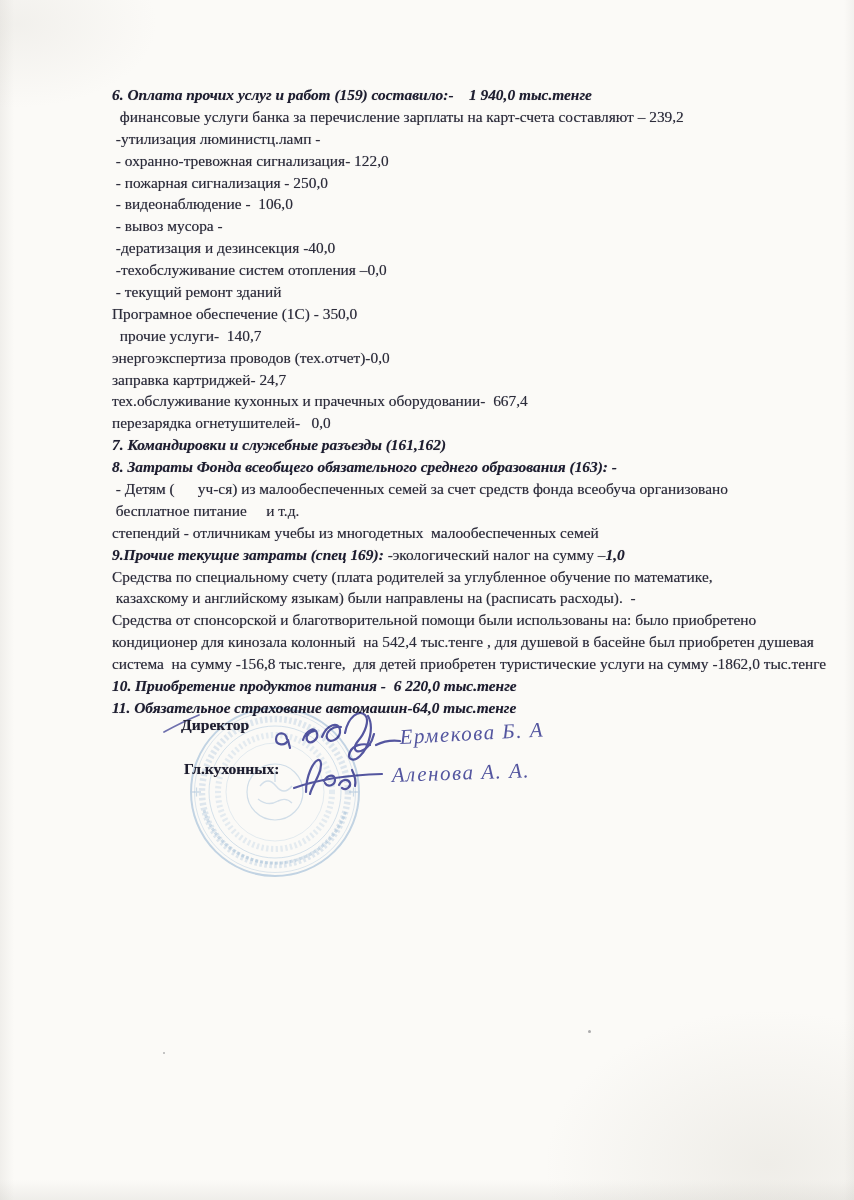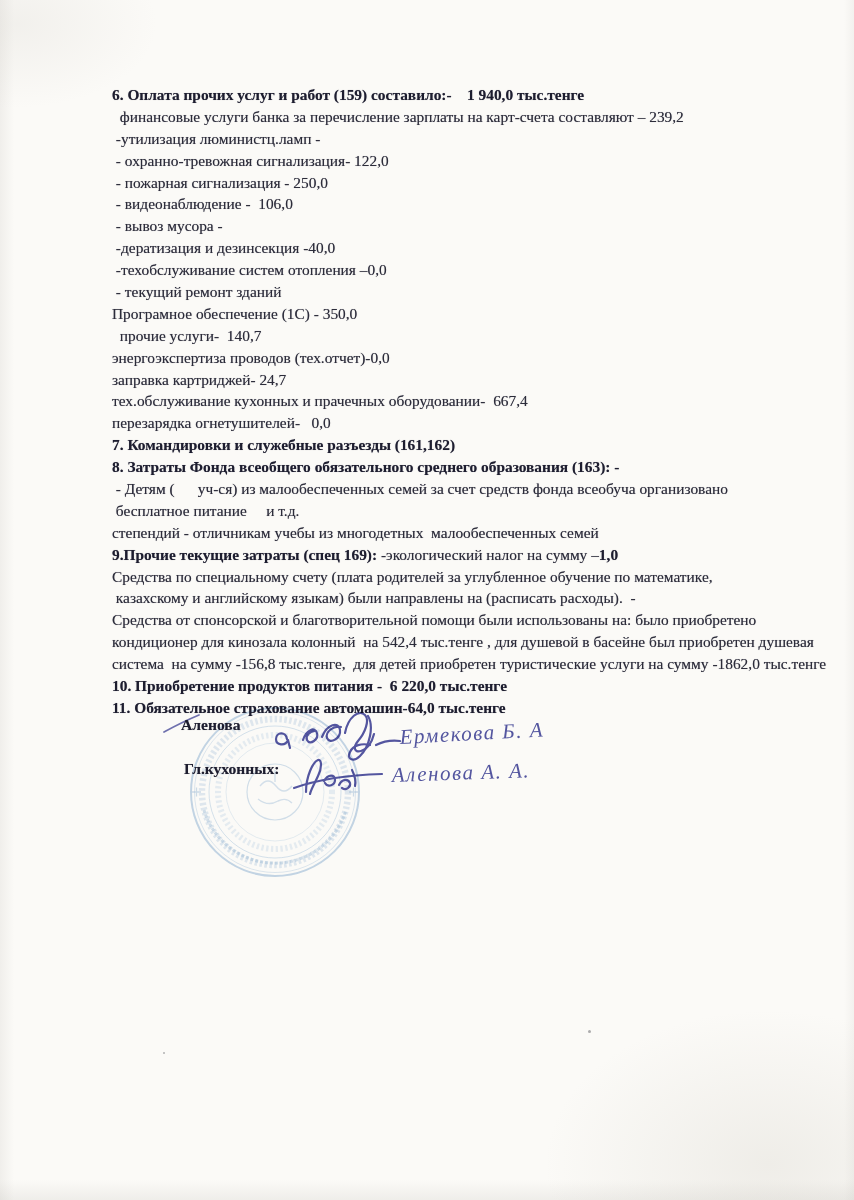--- a/index.html
+++ b/index.html
@@ -28,21 +28,21 @@
     position:absolute;
     left:112px; top:84px;
     width:710px;
     font-size:15.4px;
     line-height:21.9px;
     color:var(--ink);
     text-shadow:0 0 .7px rgba(44,44,64,.55);
     white-space:pre;
   }
   .doc-text .line{height:21.9px;}
-  .b{font-weight:700;color:var(--head-ink);}
+  .b{font-weight:700;color:var(--head-ink);font-style:italic;}
   .sig-label{
     position:absolute;
     font-size:15.6px;
     font-weight:700;
     color:var(--head-ink);
     text-shadow:0 0 .7px rgba(44,44,64,.5);
     white-space:pre;
   }
   .sig-label.director{left:181px;top:716px;}
   .sig-label.accountant{left:184px;top:760px;}
@@ -114,19 +114,19 @@
 
     <g stroke-width="2.2" opacity="0.95">
       <path d="M306,792 c0,-16 7,-30 12,-32 c4,-1 4,8 0,16 c-3,7 -7,13 -8,18"></path>
       <path d="M294,788 c25,-9 55,-13 88,-14"></path>
       <path d="M324,781 c4,-7 11,-7 11,-1 c0,5 -7,8 -10,3 m14,2 c3,-6 9,-7 11,-2 c1,4 -4,8 -8,5"></path>
       <path d="M352,770 c3,6 4,12 3,16"></path>
       <text x="392" y="782" transform="rotate(-2 392 782)">Аленова А. А.</text>
     </g>
   </svg>
 
-  <div class="sig-label director">Аленова</div>
+  <div class="sig-label director">Директор</div>
   <div class="sig-label accountant">Гл.кухонных:</div>
 
   <div class="speck s1"></div>
   <div class="speck s2"></div>
 
 </div>
 
 </body></html>

